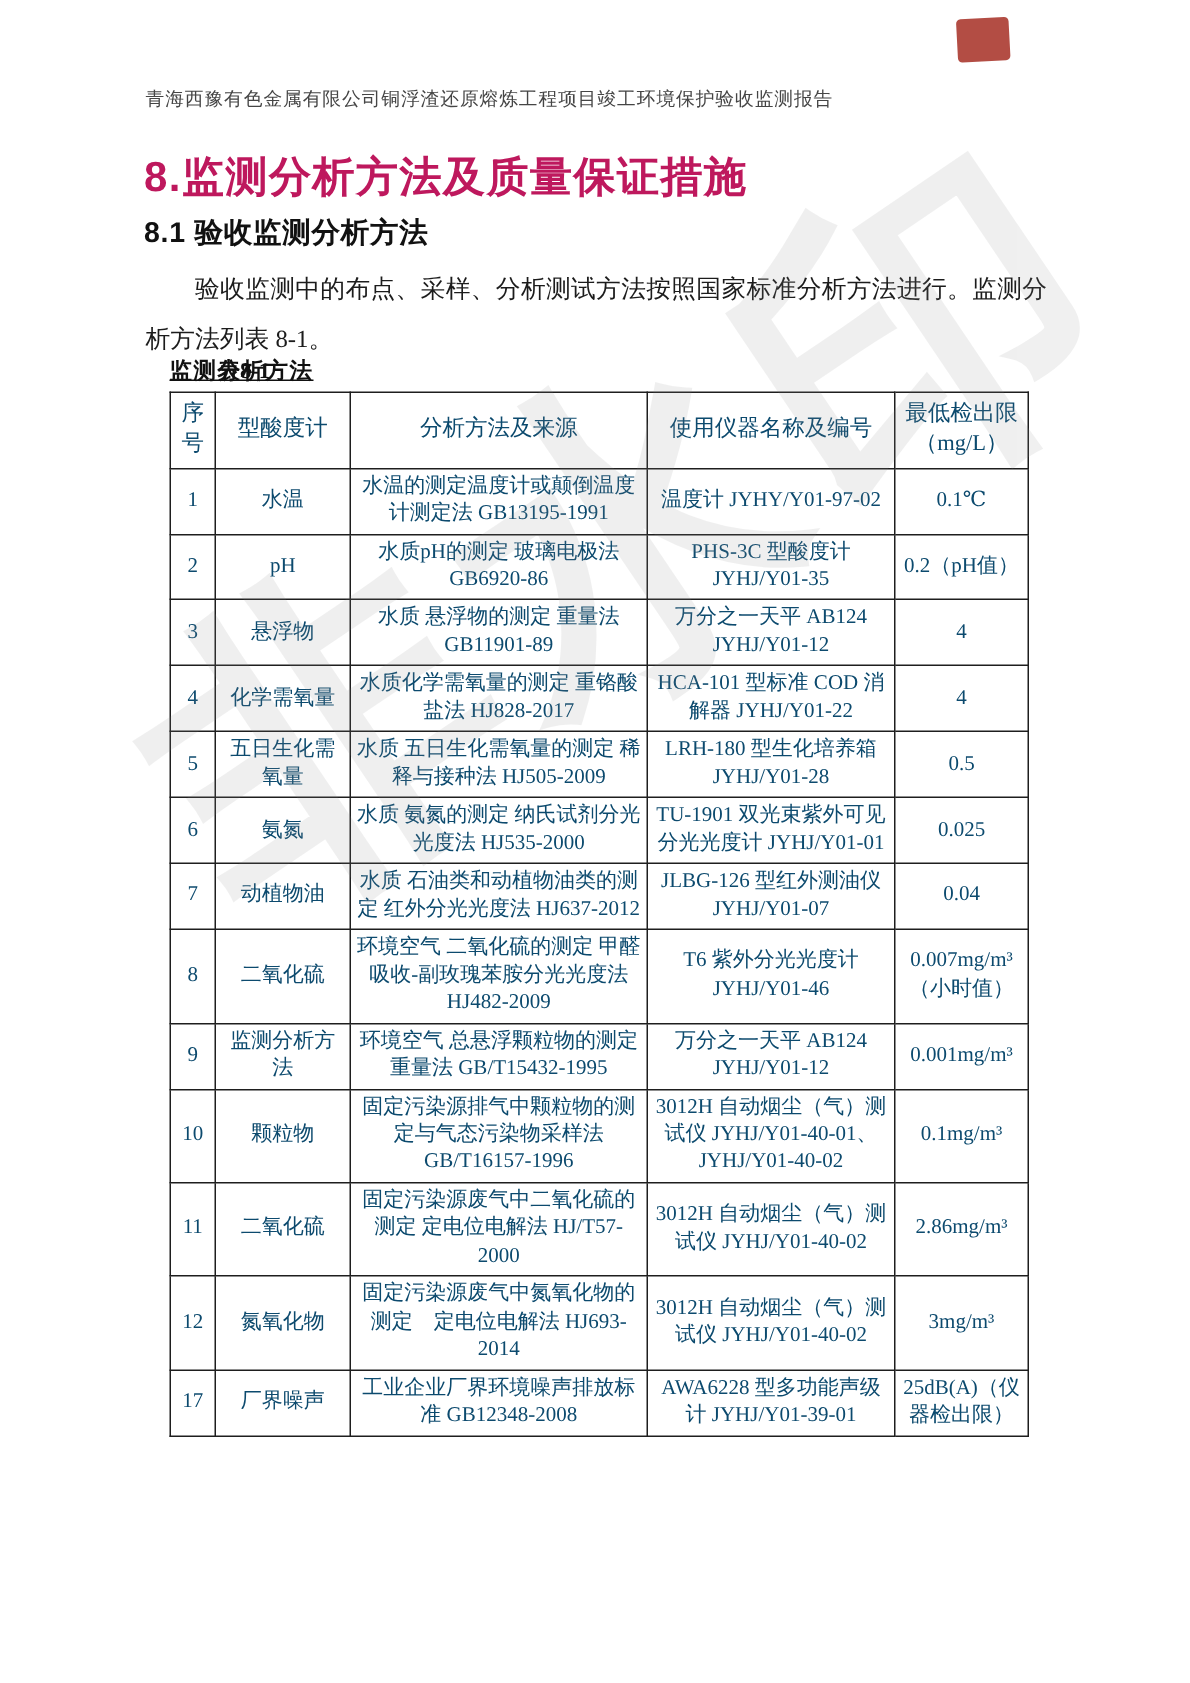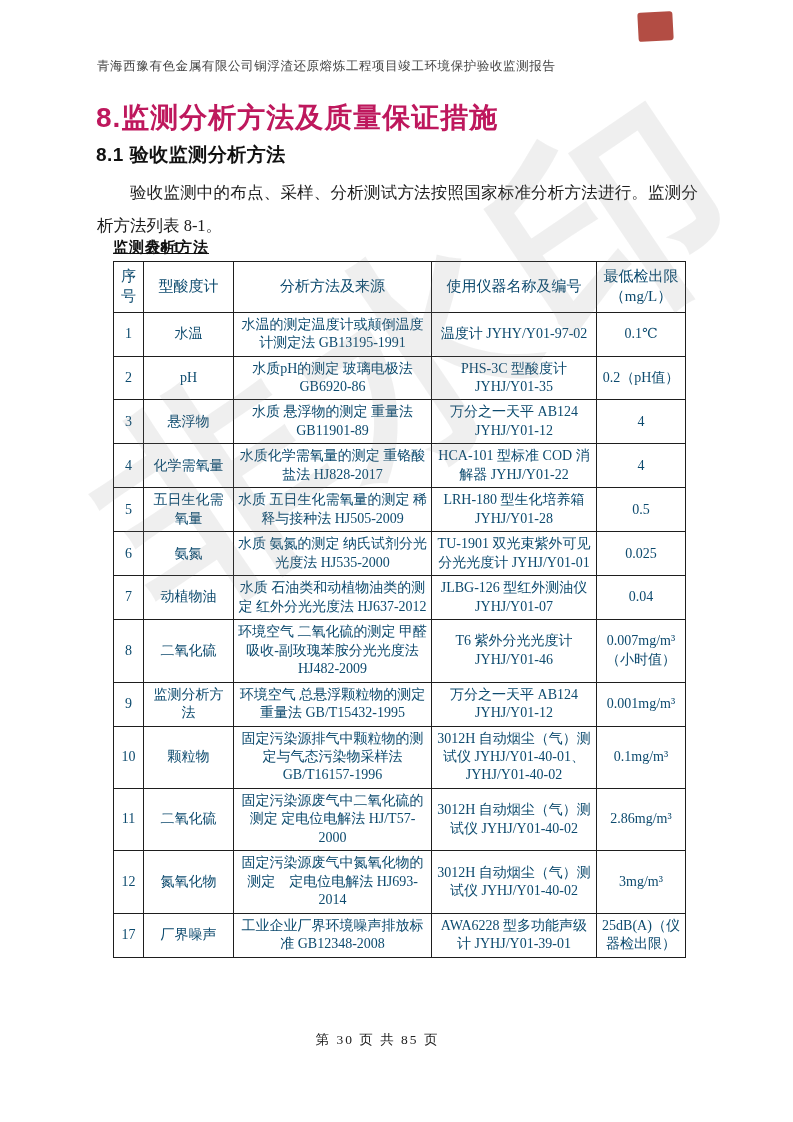--- a/index.html
+++ b/index.html
@@ -253,15 +253,14 @@
           <td>厂界噪声</td>
           <td>工业企业厂界环境噪声排放标准 GB12348-2008</td>
           <td>AWA6228 型多功能声级计 JYHJ/Y01-39-01</td>
           <td>25dB(A)（仪器检出限）</td>
         </tr>
       </tbody>
   </table>
 
   <div class="watermark">非水印</div>
 
-  <div class="footer">第 30 页 共 85 页</div>
 
 </div>
 
 </body></html>

